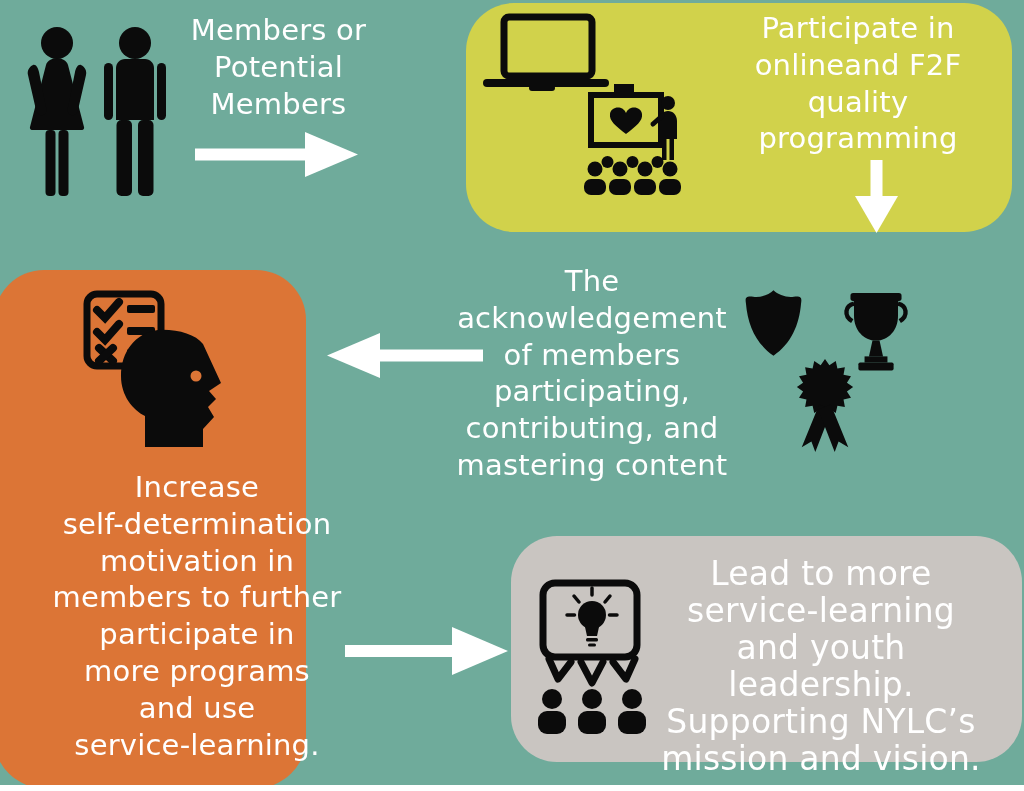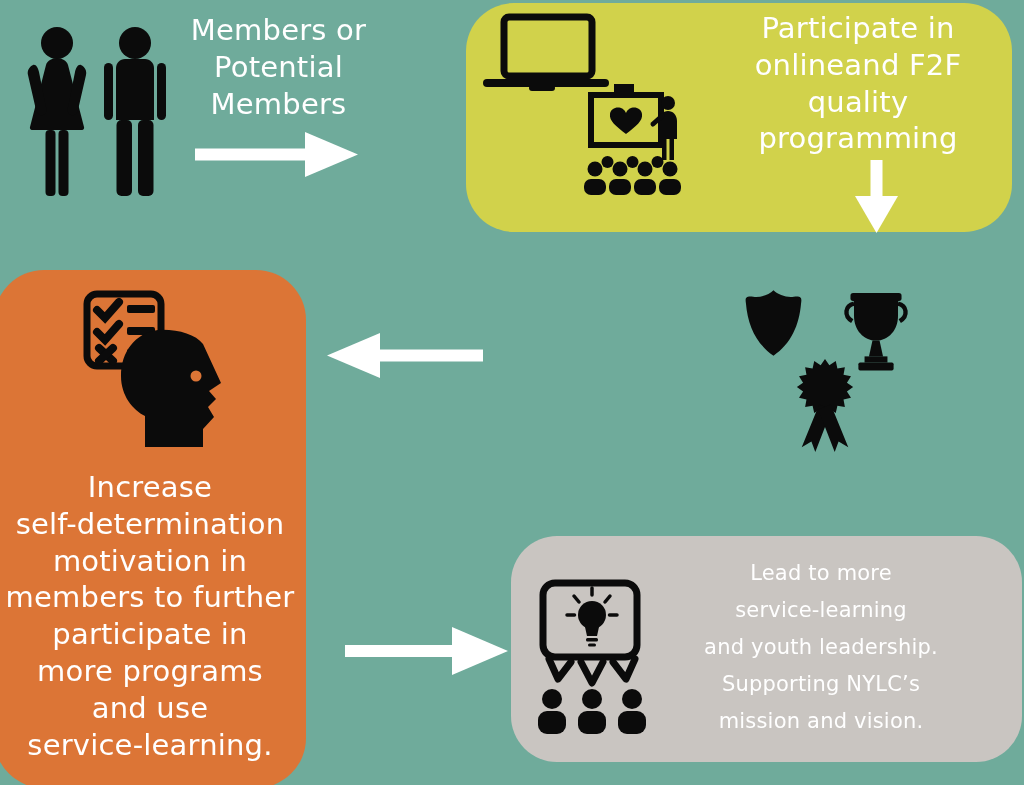--- a/index.html
+++ b/index.html
@@ -64,31 +64,37 @@
 
   <div class="txt" style="left:166px;top:12px;width:225px;">Members or
 Potential
 Members</div>
 
   <div class="txt" style="left:700px;top:10px;width:316px;">Participate in
 onlineand F2F
 quality
 programming</div>
 
-
-  <div class="txt" style="left:0px;top:469px;width:300px;">Increase
+  <div class="txt" style="left:420px;top:263px;width:344px;">The
+acknowledgement
+of members
+participating,
+contributing, and
+mastering content</div>
+
+  <div class="txt" style="left:0px;top:469px;width:300px;padding-left:47px;">Increase
 self-determination
 motivation in
 members to further
 participate in
 more programs
 and use
 service-learning.</div>
 
-  <div class="txt" style="left:640px;top:555px;width:362px;font-size:21px;line-height:37px;">Lead to more
+  <div class="txt" style="left:640px;top:555px;width:362px;font-size:33px;line-height:37px;">Lead to more
 service-learning
 and youth leadership.
 Supporting NYLC’s
 mission and vision.</div>
 
   <div class="abs" style="left:195px;top:132px;">
     <svg width="163" height="45" viewBox="0 0 163 45">
       <g fill="#FFFFFF">
         <rect x="0" y="16.5" width="115" height="12"></rect>
         <polygon points="110,0 163,22.5 110,45"></polygon>

